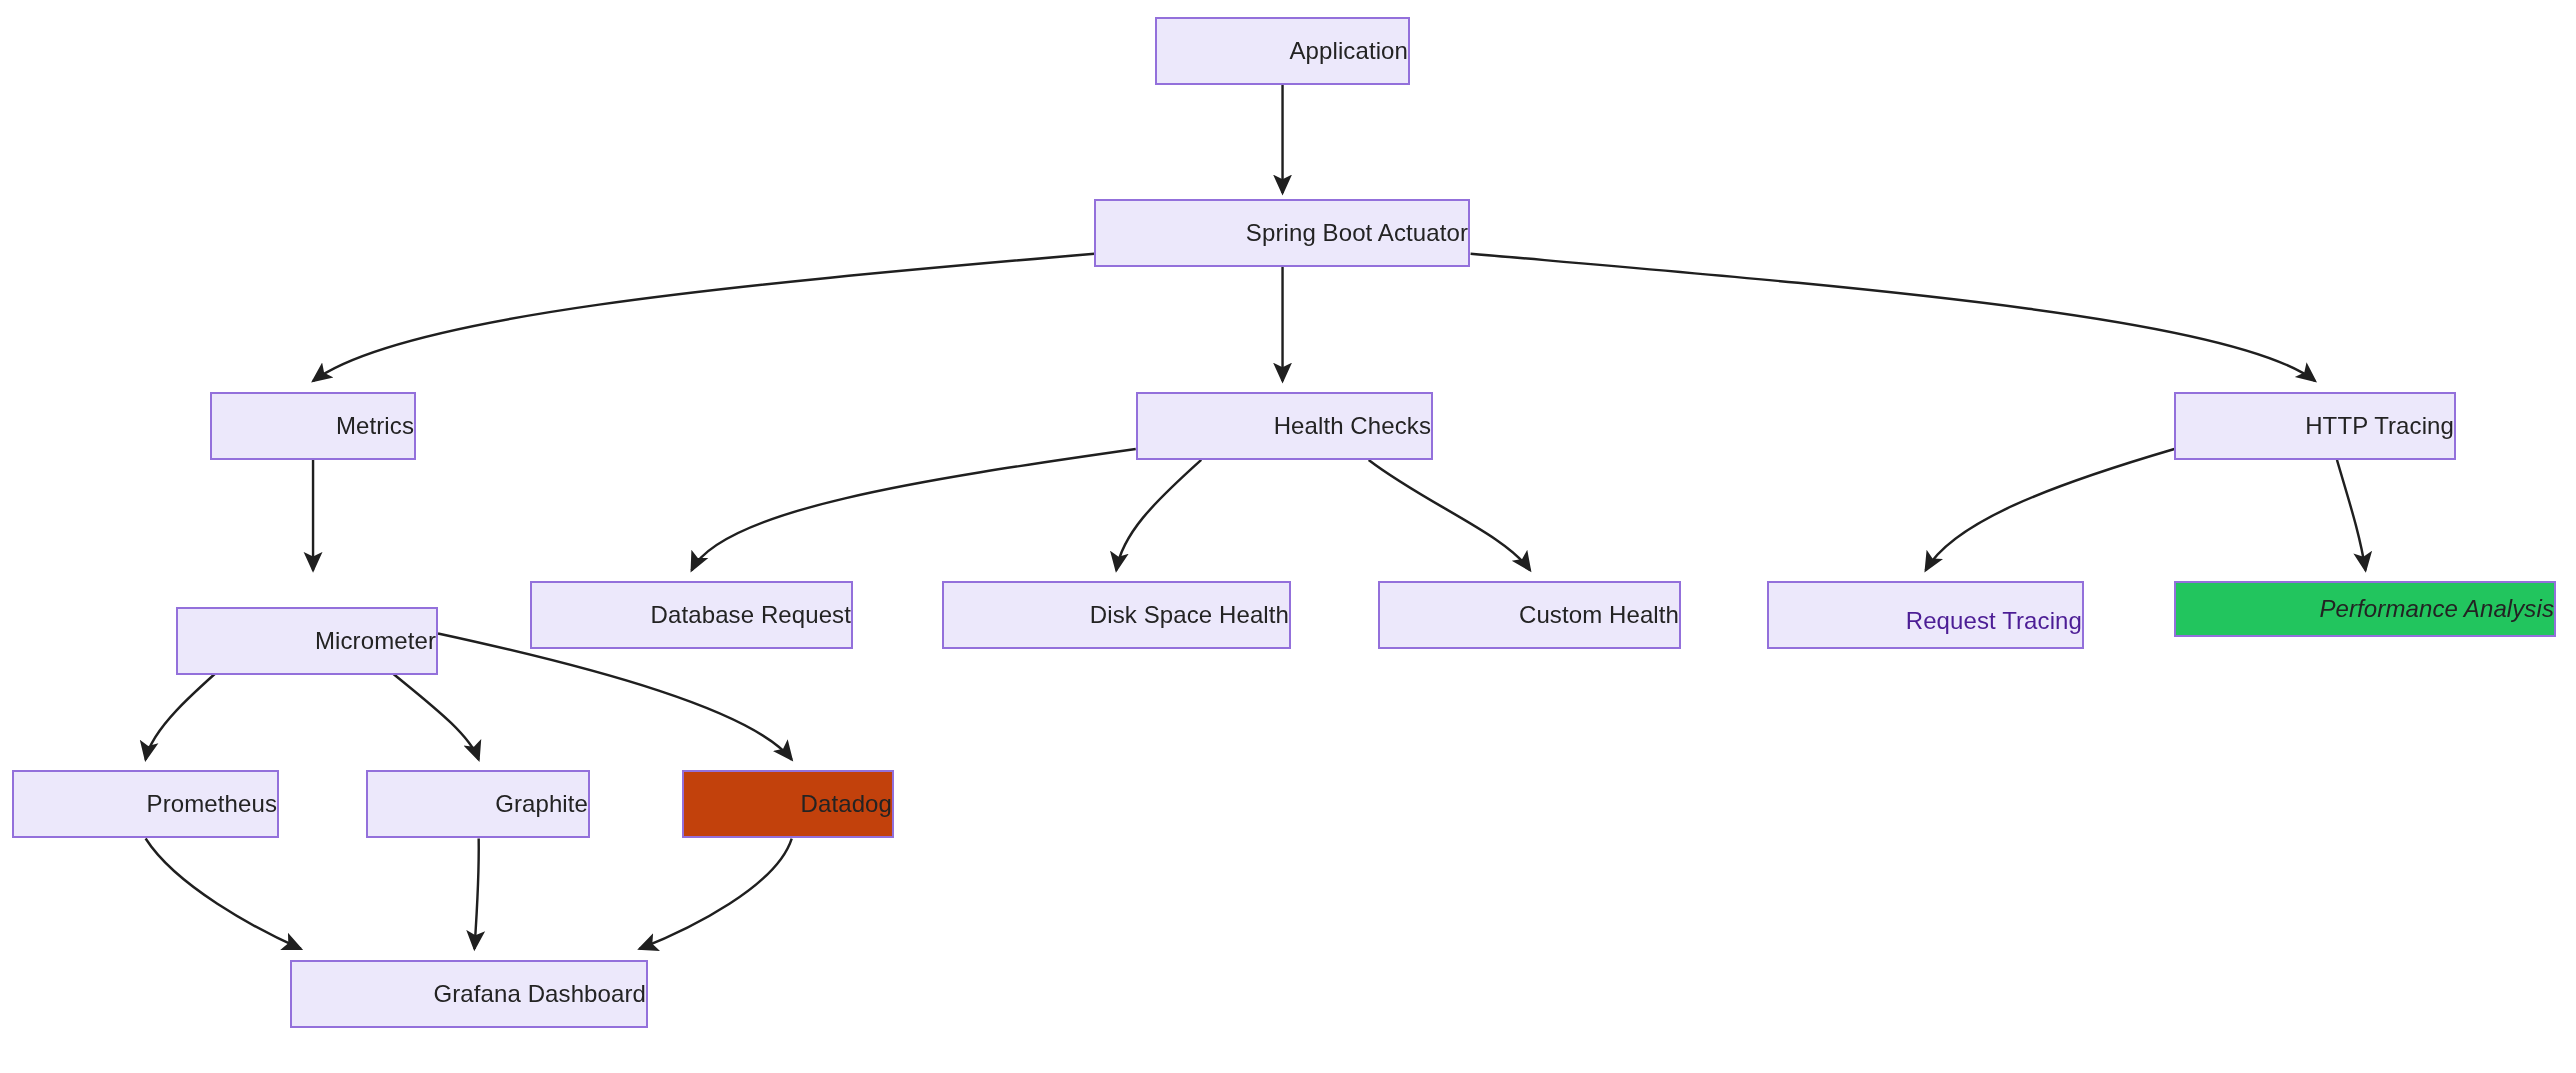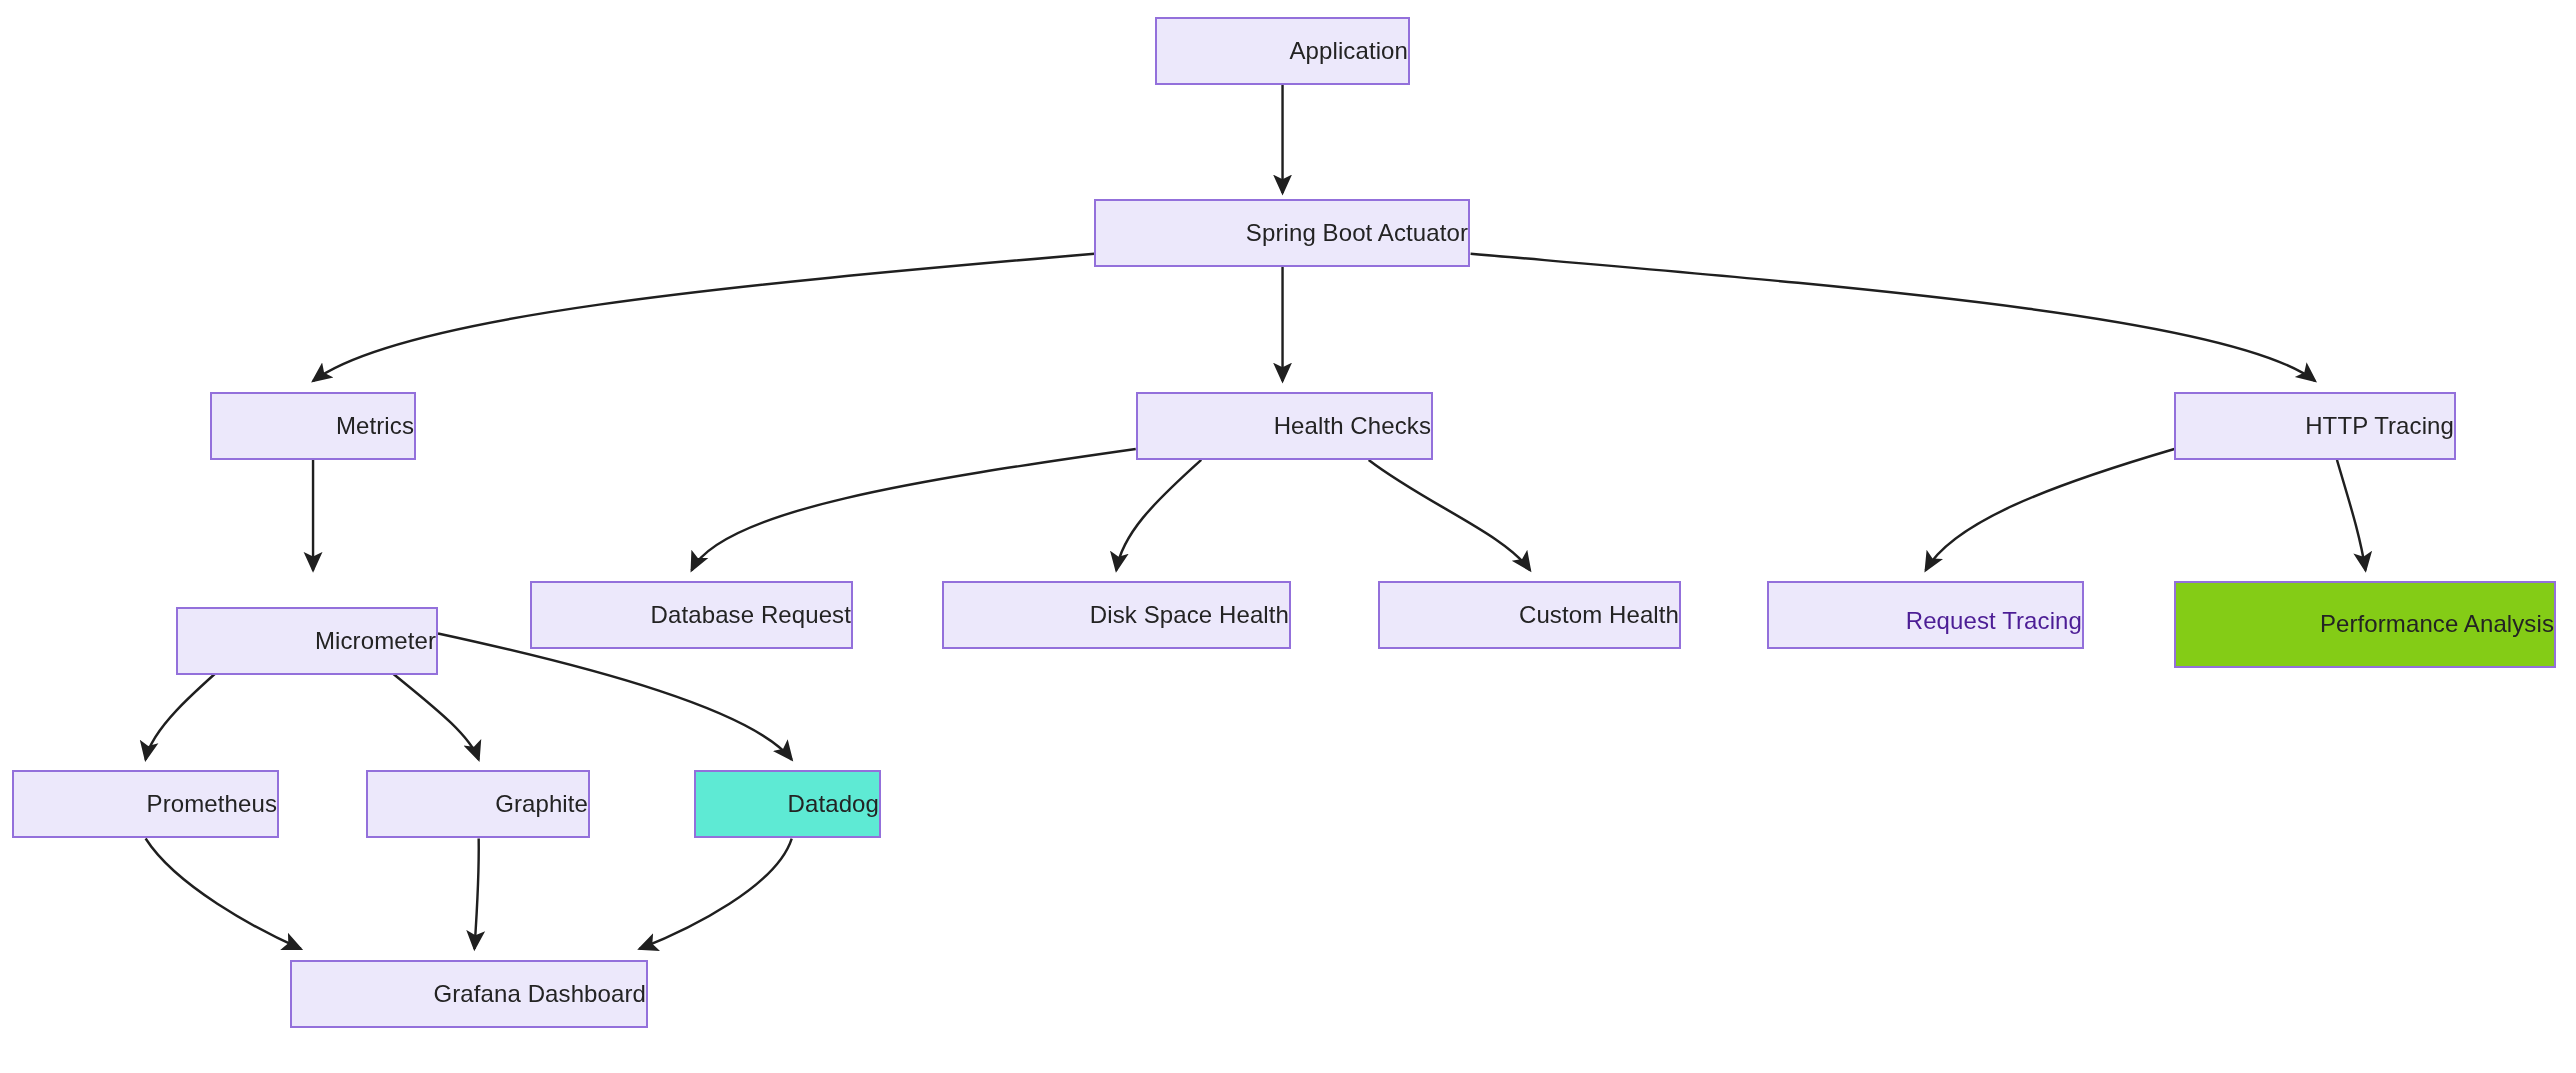--- a/index.html
+++ b/index.html
@@ -108,30 +108,30 @@
       </div>
       <div class="node" style="left: 942px; top: 581px; width: 349px; height: 68px; background: rgb(236, 232, 251); border-color: rgb(147, 112, 219);">
         <span class="node-label" style="color: rgb(35, 35, 35);">Disk Space Health</span>
       </div>
       <div class="node" style="left: 1378px; top: 581px; width: 303px; height: 68px; background: rgb(236, 232, 251); border-color: rgb(147, 112, 219);">
         <span class="node-label" style="color: rgb(35, 35, 35);">Custom Health</span>
       </div>
       <div class="node" style="left: 1767px; top: 581px; width: 317px; height: 68px; background: rgb(236, 232, 251); border-color: rgb(147, 112, 219);">
         <span class="node-label" style="color: #4c1d95; margin-top: 12px;">Request Tracing</span>
       </div>
-      <div class="node" style="left: 2174px; top: 581px; width: 382px; height: 87px; background: #84cc16; border-color: rgb(147, 112, 219);">
+      <div class="node" style="left: 2174px; top: 581px; width: 382px; height: 56px; background: #22c55e; border-color: rgb(147, 112, 219); font-style: italic;">
         <span class="node-label" style="color: rgb(35, 35, 35);">Performance Analysis</span>
       </div>
       <div class="node" style="left: 12px; top: 770px; width: 267px; height: 68px; background: rgb(236, 232, 251); border-color: rgb(147, 112, 219);">
         <span class="node-label" style="color: rgb(35, 35, 35);">Prometheus</span>
       </div>
       <div class="node" style="left: 366px; top: 770px; width: 224px; height: 68px; background: rgb(236, 232, 251); border-color: rgb(147, 112, 219);">
         <span class="node-label" style="color: rgb(35, 35, 35);">Graphite</span>
       </div>
-      <div class="node" style="left: 682px; top: 770px; width: 187px; height: 68px; background: #5eead4; border-color: rgb(147, 112, 219); margin-left: 12px;">
+      <div class="node" style="left: 682px; top: 770px; width: 212px; height: 68px; background: #c2410c; border-color: rgb(147, 112, 219);">
         <span class="node-label" style="color: rgb(35, 35, 35);">Datadog</span>
       </div>
       <div class="node" style="left: 290px; top: 960px; width: 358px; height: 68px; background: rgb(236, 232, 251); border-color: rgb(147, 112, 219);">
         <span class="node-label" style="color: rgb(35, 35, 35);">Grafana Dashboard</span>
       </div>
     </div>
 
 
 </div>
 

